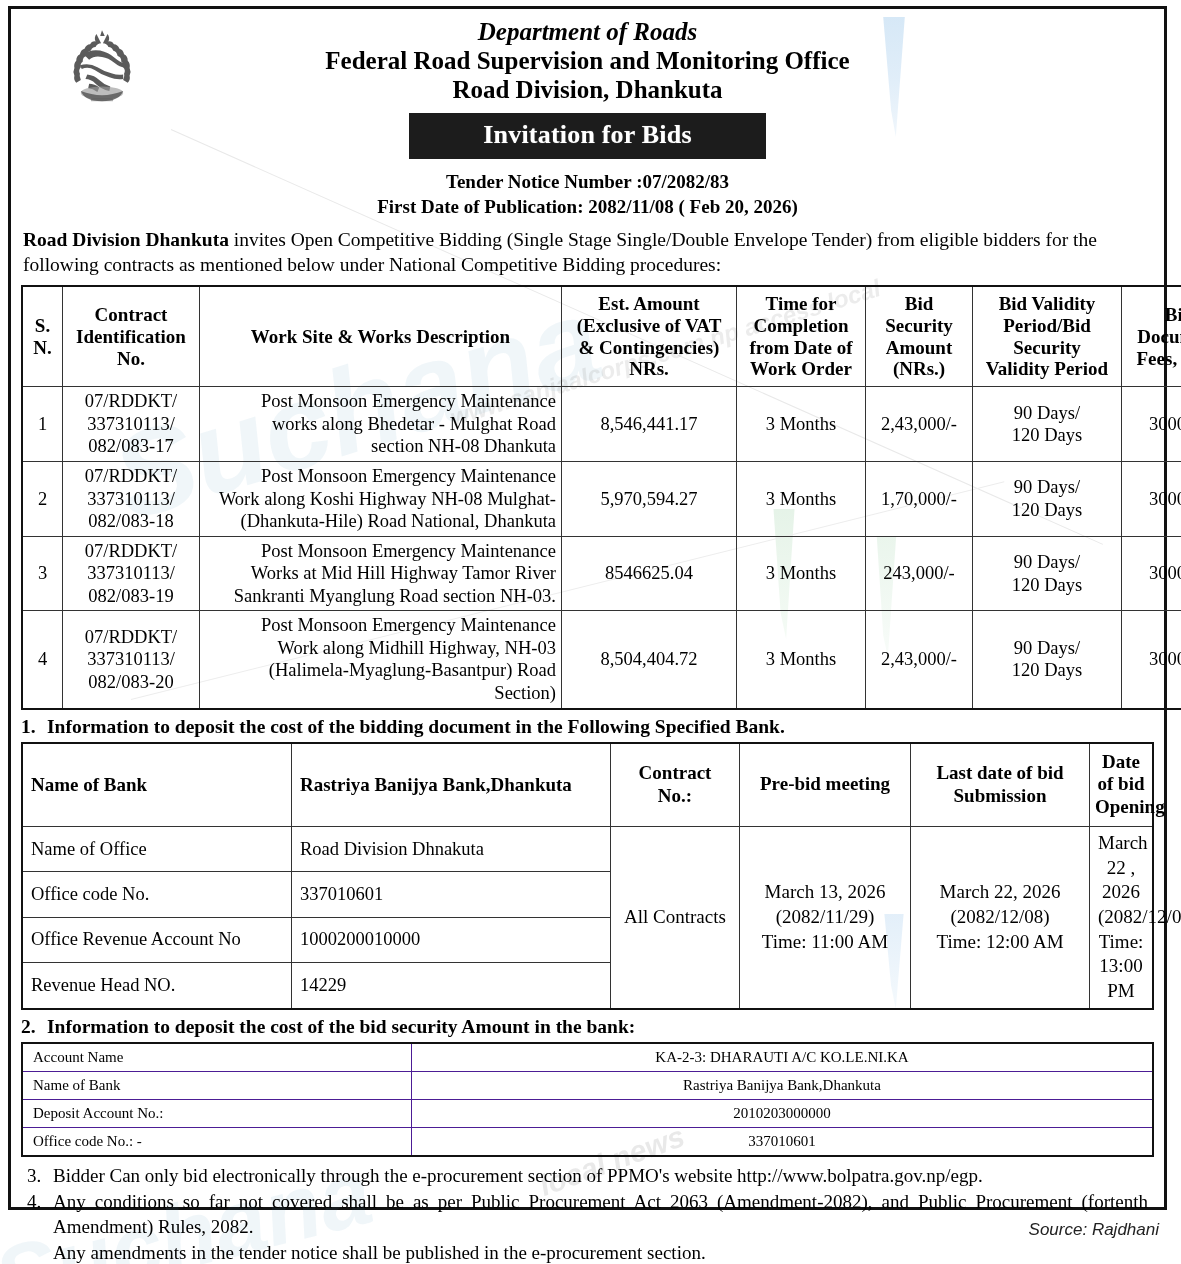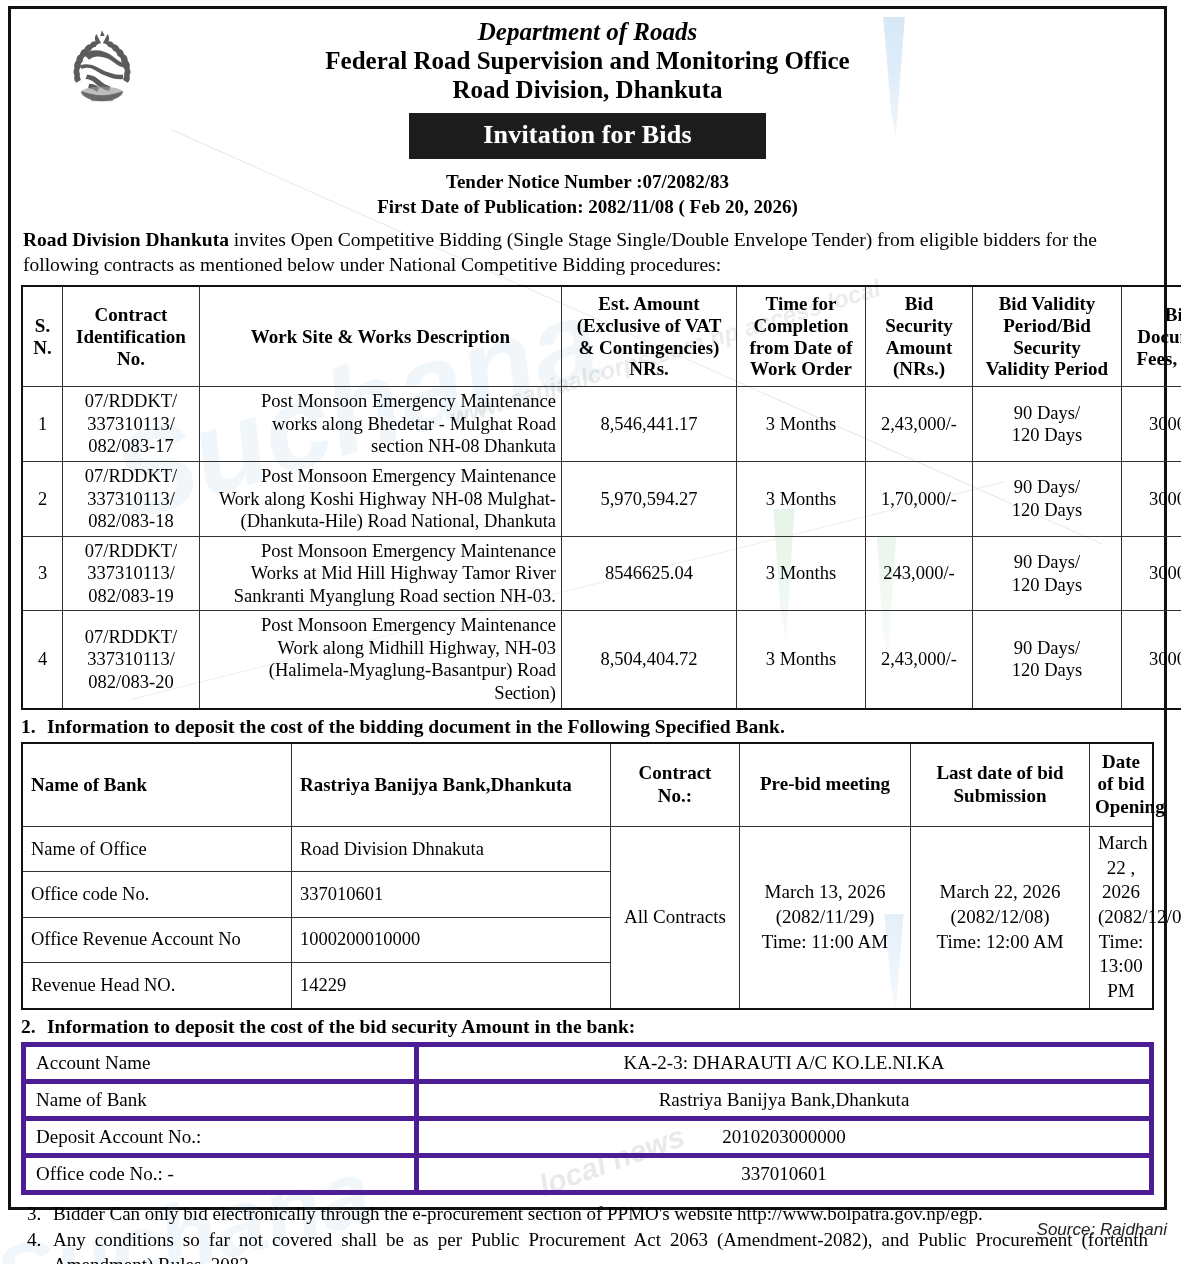--- a/index.html
+++ b/index.html
@@ -114,32 +114,32 @@
   .bk-cn{width:118px;font-size:19px;text-align:center;}
   .bk-pb{width:160px;font-size:19px;text-align:center;}
   .bk-ld{width:168px;font-size:19px;text-align:center;}
   .bk-op{width:auto;font-size:19px;text-align:center;}
   .banktbl .hd{font-weight:bold;text-align:center;line-height:1.2;padding:7px 5px;}
   .banktbl .hd-left{font-weight:bold;text-align:left;}
   .datecell{line-height:1.3;font-size:19px;}
   .datecell span{display:block;}
 
   .sectbl{border:2px solid #111;table-layout:fixed;margin-top:1px;}
-  .sectbl td{border:5px solid #4c1d95;padding:5px 10px;font-size:19px;}
+  .sectbl td{border:1px solid #4c1d95;padding:5px 10px;font-size:15px;}
   .se-lbl{width:368px;}
   .se-val{text-align:center;}
 
   .notes{margin-top:6px;}
   .note{display:flex;font-size:19px;line-height:1.32;margin-bottom:1px;}
   .note .n{width:32px;flex:0 0 32px;padding-left:6px;box-sizing:border-box;}
   .note .t{flex:1;text-align:justify;padding-right:6px;}
   .note .t.nojust{text-align:left;}
 
   .source{
-    position:absolute;right:14px;top:1220px;
+    position:absolute;right:22px;top:1220px;
     font-size:17px;font-style:italic;font-family:"Liberation Sans",sans-serif;
     color:#222;z-index:4;
   }
 </style>
 </head>
 <body>
 
 <div class="page">
 
   <div class="wm wm-blue"></div>

